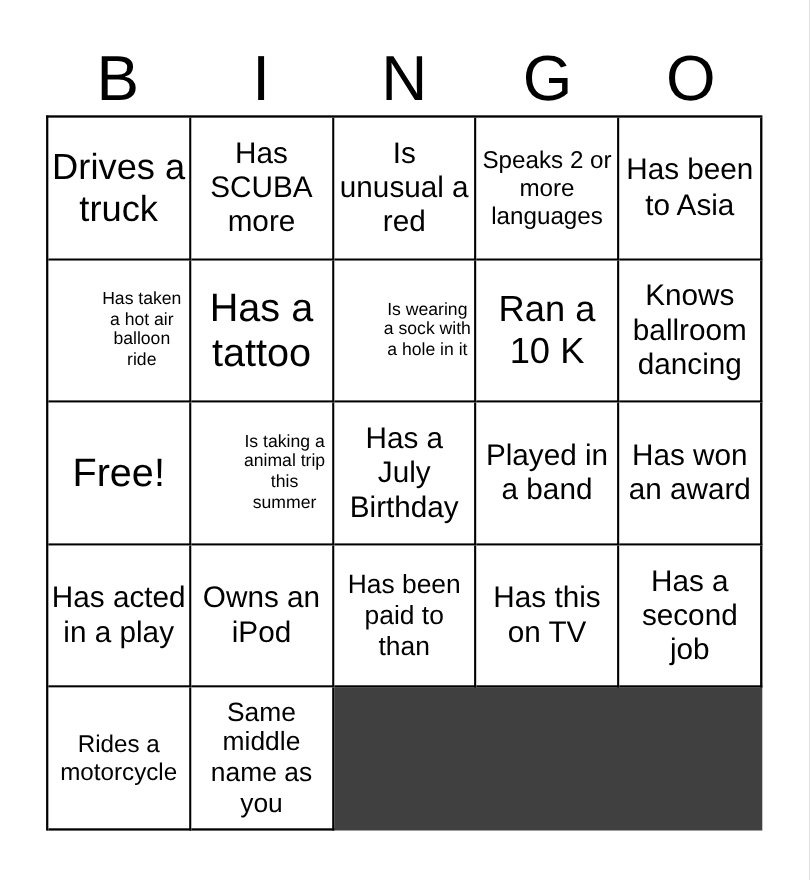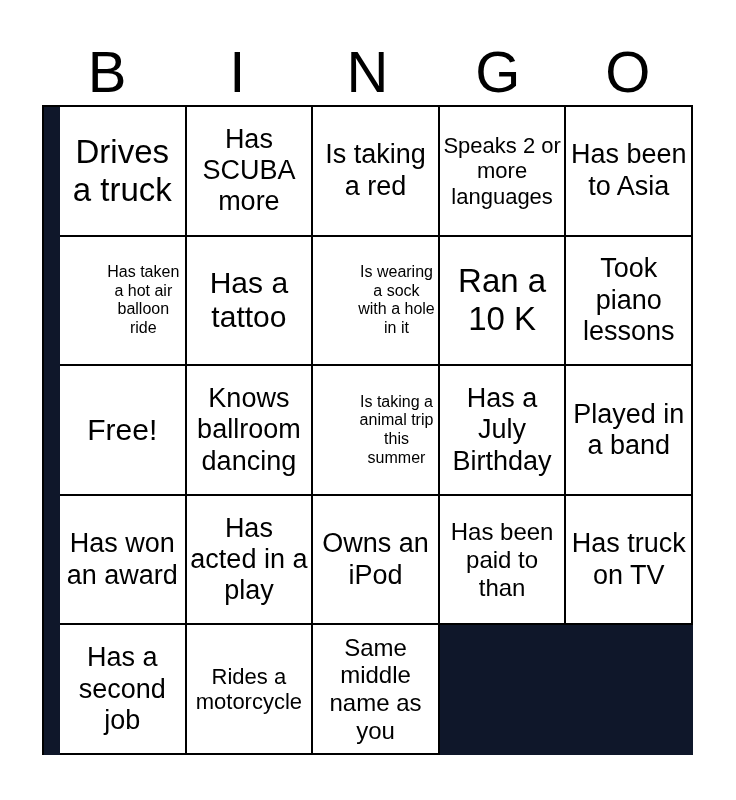--- a/index.html
+++ b/index.html
@@ -44,43 +44,42 @@
     left: 42px;
     top: 105px;
     width: 651px;
     height: 650px;
     display: grid;
     grid-template-columns: repeat(5, 1fr);
     grid-template-rows: repeat(5, 1fr);
     border-top: 2px solid #000000;
     border-left: 2px solid #000000;
     box-sizing: border-box;
-    background: #0f172a;
-    padding-left: 16px;
+    background: #404040;
   }
   .cell {
     border-right: 2px solid #000000;
     border-bottom: 2px solid #000000;
     box-sizing: border-box;
     display: flex;
     align-items: center;
     justify-content: center;
     text-align: center;
     padding: 2px 3px;
     overflow: hidden;
     background: #ffffff;
   }
   .cell-text {
     display: block;
     width: 100%;
     line-height: 1.16;
     word-wrap: break-word;
   }
   
-  .fs-xl  { font-size: 30px; }
+  .fs-xl  { font-size: 36px; }
   .fs-lg  { font-size: 33px; }
   .fs-md  { font-size: 27px; }
   .fs-sm  { font-size: 24px; }
   .fs-xs  { font-size: 22px; }
   .fs-xxs { font-size: 16px; margin-left: 42px; }
 </style>
 </head>
 <body>
 
 <div id="card">
@@ -94,48 +93,45 @@
     </div>
 
   <div id="grid">
       <div class="cell">
         <span class="cell-text fs-lg">Drives a truck</span>
       </div>
       <div class="cell">
         <span class="cell-text fs-md">Has SCUBA more</span>
       </div>
       <div class="cell">
-        <span class="cell-text fs-md">Is taking a red</span>
+        <span class="cell-text fs-md">Is unusual a red</span>
       </div>
       <div class="cell">
         <span class="cell-text fs-xs">Speaks 2 or more languages</span>
       </div>
       <div class="cell">
         <span class="cell-text fs-md">Has been to Asia</span>
       </div>
       <div class="cell">
         <span class="cell-text fs-xxs">Has taken a hot air balloon ride</span>
       </div>
       <div class="cell">
         <span class="cell-text fs-xl">Has a tattoo</span>
       </div>
       <div class="cell">
         <span class="cell-text fs-xxs">Is wearing a sock with a hole in it</span>
       </div>
       <div class="cell">
         <span class="cell-text fs-lg">Ran a 10 K</span>
       </div>
       <div class="cell">
-        <span class="cell-text fs-md">Took piano lessons</span>
+        <span class="cell-text fs-md">Knows ballroom dancing</span>
       </div>
       <div class="cell">
         <span class="cell-text fs-xl">Free!</span>
-      </div>
-      <div class="cell">
-        <span class="cell-text fs-md">Knows ballroom dancing</span>
       </div>
       <div class="cell">
         <span class="cell-text fs-xxs">Is taking a animal trip this summer</span>
       </div>
       <div class="cell">
         <span class="cell-text fs-md">Has a July Birthday</span>
       </div>
       <div class="cell">
         <span class="cell-text fs-md">Played in a band</span>
       </div>
@@ -145,21 +141,21 @@
       <div class="cell">
         <span class="cell-text fs-md">Has acted in a play</span>
       </div>
       <div class="cell">
         <span class="cell-text fs-md">Owns an iPod</span>
       </div>
       <div class="cell">
         <span class="cell-text fs-sm">Has been paid to than</span>
       </div>
       <div class="cell">
-        <span class="cell-text fs-md">Has truck on TV</span>
+        <span class="cell-text fs-md">Has this on TV</span>
       </div>
       <div class="cell">
         <span class="cell-text fs-md">Has a second job</span>
       </div>
       <div class="cell">
         <span class="cell-text fs-xs">Rides a motorcycle</span>
       </div>
       <div class="cell">
         <span class="cell-text fs-sm">Same middle name as you</span>
       </div>

